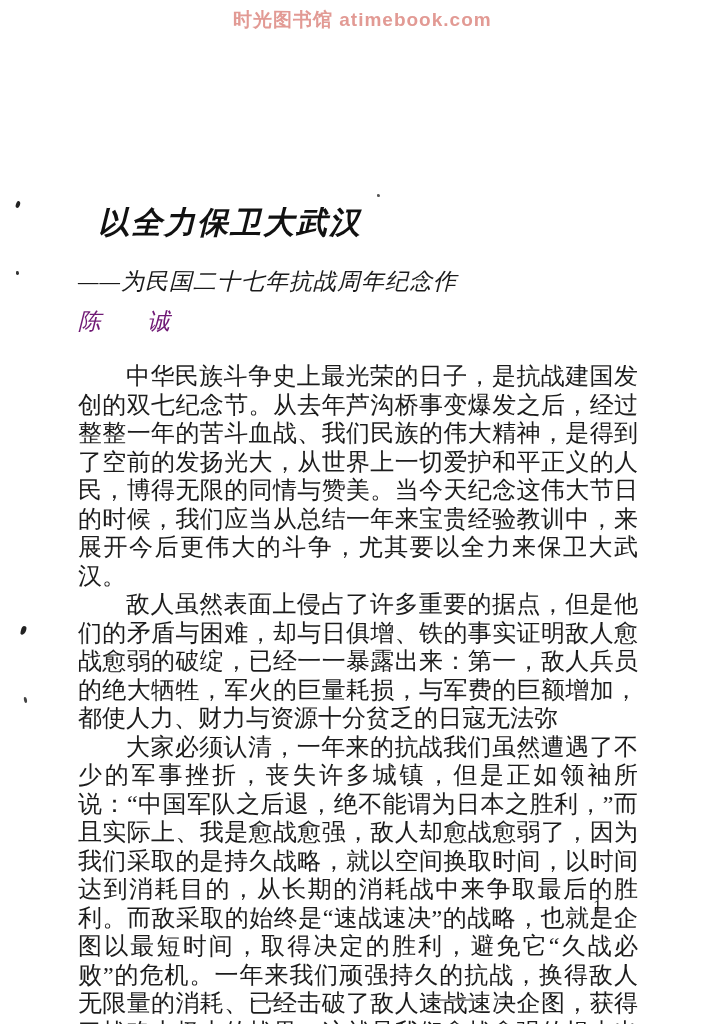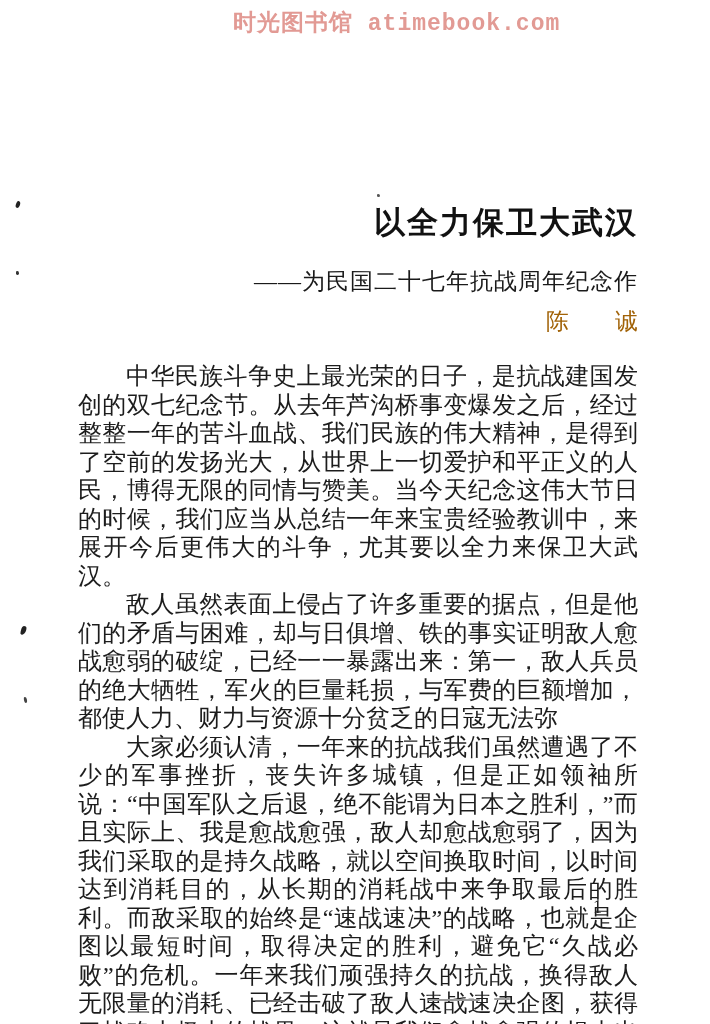--- a/index.html
+++ b/index.html
@@ -15,53 +15,54 @@
     width: 710px;
     height: 1024px;
     background: #ffffff;
     font-family: "Liberation Serif", "DejaVu Serif", serif;
     color: #1c1c1c;
   }
   .watermark {
     position: absolute;
     top: 7px;
     left: 233px;
-    font-family: Liberation Mono, monospace;
+    font-family: Liberation Sans, sans-serif;
     font-weight: bold;
-    font-size: 23px;
+    font-size: 19px;
     letter-spacing: 1px;
     color: #e29a94;
     white-space: nowrap;
   }
   .title-block {
     position: absolute;
     left: 78px;
     top: 202px;
     width: 560px;
-    text-align: right;
+    text-align: left;
+    font-style: italic;
   }
   .title-block h1 {
     margin: 0;
     font-size: 31px;
     font-weight: bold;
     letter-spacing: 2px;
     color: #111111;
     text-indent: 20px; 
   }
   .subtitle {
     margin-top: 22px;
     font-size: 23px;
     letter-spacing: 1px;
     color: #1a1a1a;
     white-space: nowrap;
   }
   .author {
     margin-top: 9px;
     font-size: 23px;
-    color: #a16207;
+    color: #701a75;
   }
   .body-text {
     position: absolute;
     left: 78px;
     top: 362px;
     width: 560px;
     font-size: 24px;
     line-height: 28.5px;
     text-align: justify;
     color: #1c1c1c;

